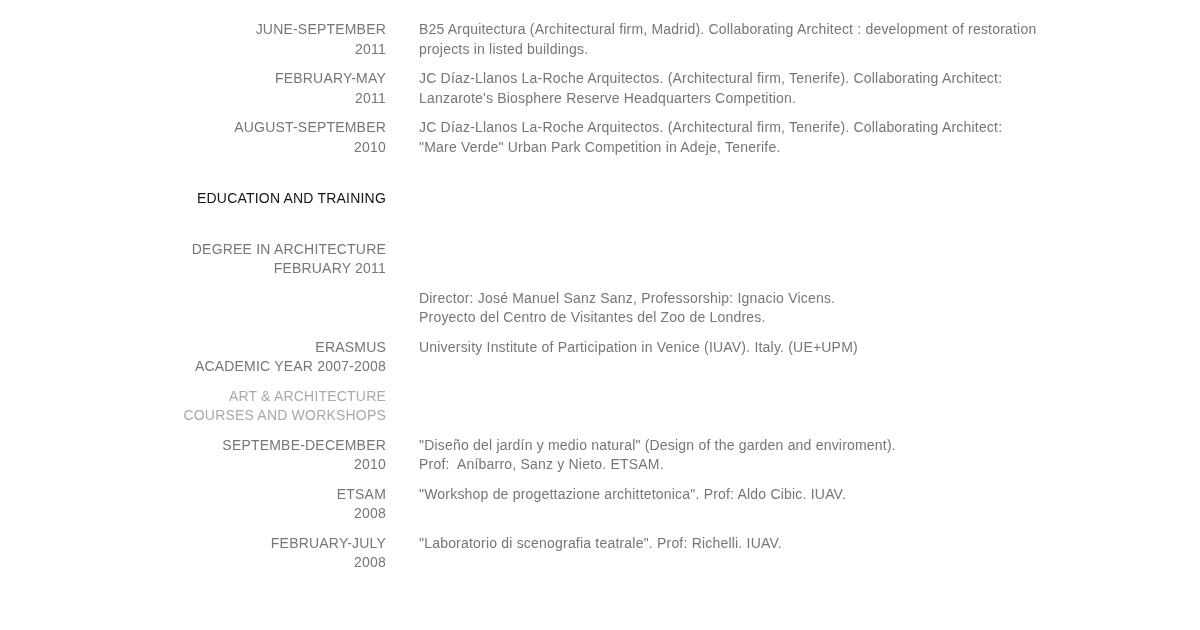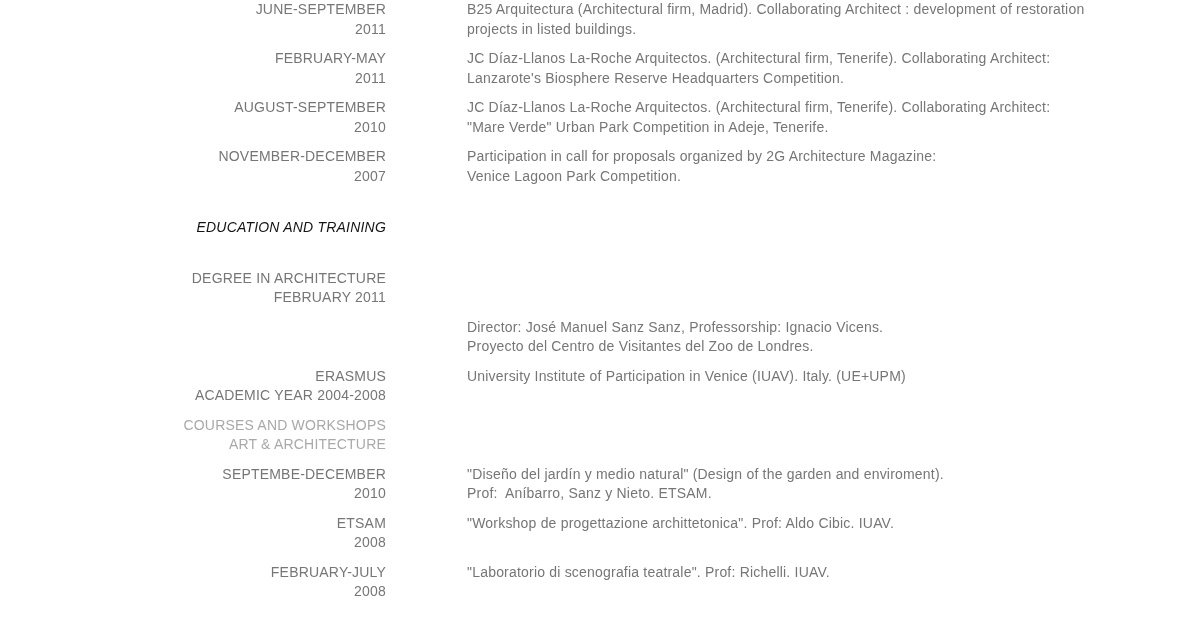--- a/index.html
+++ b/index.html
@@ -11,41 +11,40 @@
     height: 630px;
     overflow: hidden;
     background: var(--bg, #ffffff);
     font-family: "Liberation Sans", sans-serif;
     font-size: 14px;
     line-height: 19.5px;
     letter-spacing: 0.2px;
     color: var(--text, #767676);
   }
   .cv {
+    padding-top: 20px;
   }
   .row {
     display: grid;
     grid-template-columns: 386px 1fr;
     column-gap: 33px;
     margin-bottom: 10px;
   }
   .label {
     text-align: right;
   }
   .desc-line {
     white-space: pre-wrap;
-    margin-left: 48px;
   }
   .heading-row {
     margin-top: 32px;
     margin-bottom: 31px;
   }
   .heading {
     color: var(--heading, #141414);
-    font-style: italic;
   }
   .subhead .label {
     color: var(--muted, #a9a9a9);
   }
 </style>
 </head>
 <body>
 
 <div class="cv">
 
@@ -75,30 +74,20 @@
     <div class="label">
       <div>AUGUST-SEPTEMBER</div>
       <div>2010</div>
     </div>
     <div class="desc">
       <div class="desc-line">JC Díaz-Llanos La-Roche Arquitectos. (Architectural firm, Tenerife). Collaborating Architect:</div>
       <div class="desc-line">"Mare Verde" Urban Park Competition in Adeje, Tenerife.</div>
     </div>
   </div>
 
-  <div class="row">
-    <div class="label">
-      <div>NOVEMBER-DECEMBER</div>
-      <div>2007</div>
-    </div>
-    <div class="desc">
-      <div class="desc-line">Participation in call for proposals organized by 2G Architecture Magazine:</div>
-      <div class="desc-line">Venice Lagoon Park Competition.</div>
-    </div>
-  </div>
 
   <div class="row heading-row">
     <div class="label heading">EDUCATION AND TRAINING</div>
     <div></div>
   </div>
 
   <div class="row">
     <div class="label">
       <div>DEGREE IN ARCHITECTURE</div>
       <div>FEBRUARY 2011</div>
@@ -110,31 +99,31 @@
     </div>
     <div class="desc">
       <div class="desc-line">Director: José Manuel Sanz Sanz, Professorship: Ignacio Vicens.</div>
       <div class="desc-line">Proyecto del Centro de Visitantes del Zoo de Londres.</div>
     </div>
   </div>
 
   <div class="row">
     <div class="label">
       <div>ERASMUS</div>
-      <div>ACADEMIC YEAR 2004-2008</div>
+      <div>ACADEMIC YEAR 2007-2008</div>
     </div>
     <div class="desc">
       <div class="desc-line">University Institute of Participation in Venice (IUAV). Italy. (UE+UPM)</div>
     </div>
   </div>
 
   <div class="row subhead">
     <div class="label">
+      <div>ART &amp; ARCHITECTURE</div>
       <div>COURSES AND WORKSHOPS</div>
-      <div>ART &amp; ARCHITECTURE</div>
     </div>
     <div></div>
   </div>
 
   <div class="row">
     <div class="label">
       <div>SEPTEMBE-DECEMBER</div>
       <div>2010</div>
     </div>
     <div class="desc">

